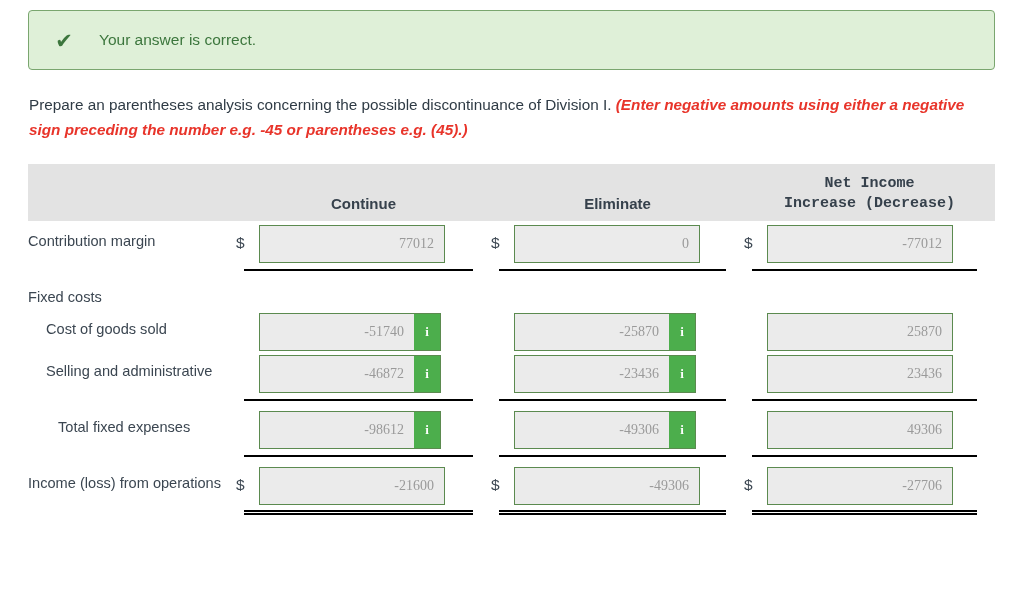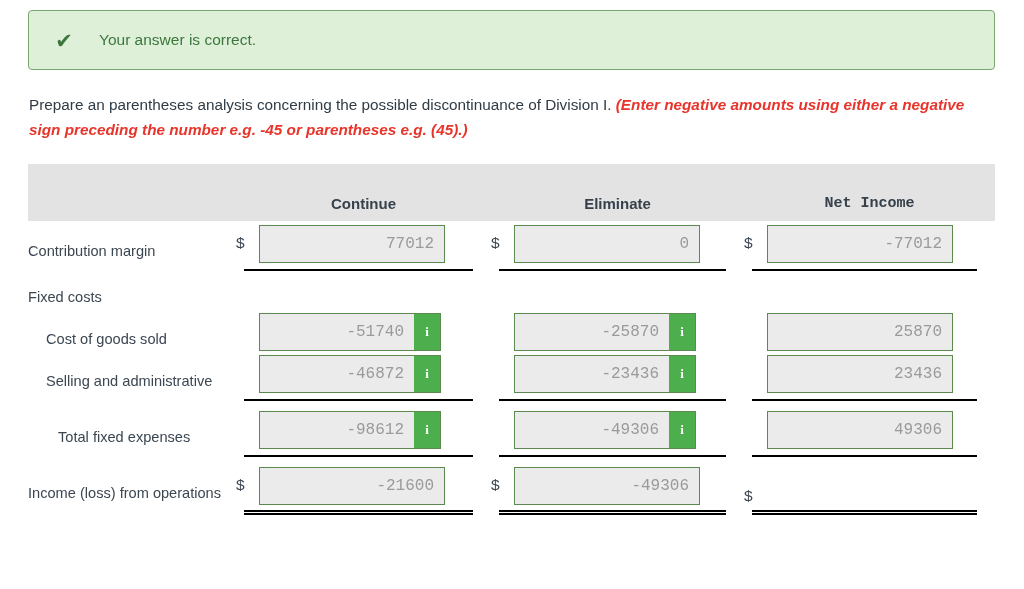--- a/index.html
+++ b/index.html
@@ -89,21 +89,21 @@
     line-height: 20px;
     padding-bottom: 7px;
   }
   .th.label-col { flex: 0 0 208px; }
   .th.c1 { flex: 0 0 255px; }
   .th.c2 { flex: 0 0 253px; }
   .th.c3 { flex: 0 0 251px; font-family: Liberation Mono, monospace; }
 
   .row {
     display: flex;
-    align-items: flex-end;
+    align-items: flex-start;
   }
   .cell-label {
     flex: 0 0 208px;
     font-size: 14.6px;
     color: #3b4651;
     line-height: 24px;
     padding-top: 8px;
   }
   .cell-label.indent1 { padding-left: 18px; }
   .cell-label.indent2 { padding-left: 30px; }
@@ -138,22 +138,22 @@
     flex: 0 0 auto;
   }
   .field.wide { width: 186px; }
   .field input {
     border: none;
     outline: none;
     background: transparent;
     width: 100%;
     height: 100%;
     text-align: right;
-    font-family: Liberation Mono, monospace;
-    font-size: 16px;
+    font-family: Liberation Serif, serif;
+    font-size: 14px;
     color: #9a9a9a;
     padding-right: 10px;
   }
   .info-btn {
     flex: 0 0 26px;
     background: #4cae4c;
     color: #ffffff;
     font-weight: bold;
     font-size: 13px;
     display: flex;
@@ -202,20 +202,21 @@
 </div>
 
 <div class="table">
 
   <div class="thead">
     <div class="th label-col"></div>
     <div class="th c1">Continue</div>
     <div class="th c2">Eliminate</div>
     <div class="th c3">
       <div>Net Income</div>
+      <div>Increase (Decrease)</div>
     </div>
   </div>
 
   <div id="rows-container">
       <div class="row">
         <div class="cell-label">Contribution margin</div>
         <div class="cell c1">
           <span class="dollar">$</span>
           <div class="field wide">
             <input type="text" readonly="readonly" value="77012" style="">
@@ -351,20 +352,23 @@
           </div>
         </div>
         <div class="cell c2">
           <span class="dollar">$</span>
           <div class="field wide">
             <input type="text" readonly="readonly" value="-49306" style="">
           </div>
         </div>
         <div class="cell c3">
           <span class="dollar">$</span>
+          <div class="field wide">
+            <input type="text" readonly="readonly" value="-27706" style="">
+          </div>
         </div>
       </div>
       <div class="rule-row dbl">
         <div class="sp"></div>
         <div class="r1">
           <div class="rule-inner"></div>
         </div>
         <div class="r2">
           <div class="rule-inner"></div>
         </div>

